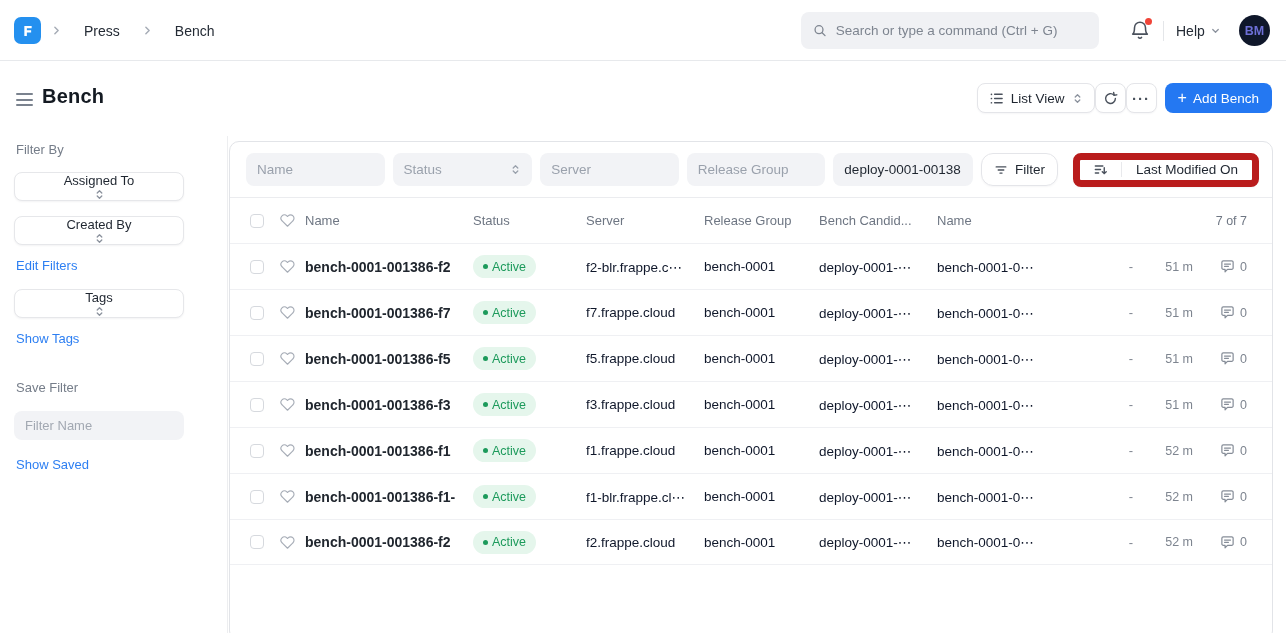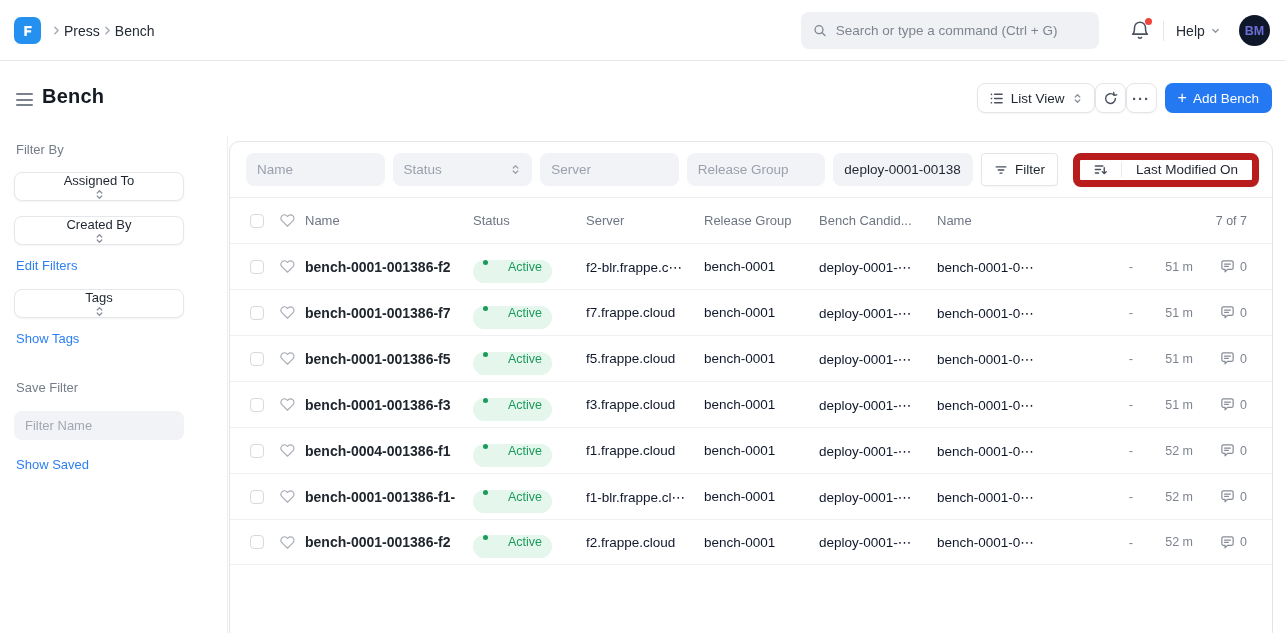--- a/index.html
+++ b/index.html
@@ -7,21 +7,21 @@
   body {
     font-family: "Liberation Sans", sans-serif;
     background:#fff; color:#1F2630; position:relative; overflow:hidden;
     -webkit-font-smoothing:antialiased;
   }
   svg { display:block; }
 
   
   .topbar { position:absolute; top:0; left:0; right:0; height:61px; border-bottom:1px solid #E7E9EC; background:#fff; }
   .logo { position:absolute; left:14px; top:17px; width:27px; height:27px; background:#2490EF; border-radius:7px; display:flex; align-items:center; justify-content:center; }
-  .crumb { position:absolute; left:50px; top:0; height:61px; display:flex; align-items:center; gap:1px; font-size:14px; color:#242B35; }
+  .crumb { position:absolute; left:50px; top:0; height:61px; display:flex; align-items:center; gap:21px; font-size:14px; color:#242B35; }
   .crumb .chev { color:#A6ACB6; }
   .search { position:absolute; left:801px; top:12px; width:298px; height:37px; background:#F0F1F4; border-radius:8px; display:flex; align-items:center; gap:9px; padding:0 12px; }
   .search input { border:none; outline:none; background:transparent; font-family:inherit; font-size:13.5px; color:#3A414B; width:100%; }
   .search input::placeholder { color:#7E8590; }
   .bell { position:absolute; left:1129px; top:19px; width:24px; height:24px; color:#4A515C; }
   .bell .dot { position:absolute; right:1px; top:-1px; width:7px; height:7px; border-radius:50%; background:#F04438; }
   .tb-divider { position:absolute; left:1163px; top:21px; width:1px; height:20px; background:#E4E6E9; }
   .help { position:absolute; left:1176px; top:0; height:61px; display:flex; align-items:center; gap:5px; font-size:14px; color:#242B35; cursor:pointer; }
   .avatar { position:absolute; left:1239px; top:15px; width:31px; height:31px; border-radius:50%; background:#0f172a; color:#6D6FD6; font-size:12.5px; font-weight:700; display:flex; align-items:center; justify-content:center; }
 
@@ -49,34 +49,34 @@
 
   
   .list-card { position:absolute; left:229px; top:141px; width:1044px; height:500px; background:#fff; border:1px solid #E2E4E8; border-radius:10px; overflow:hidden; }
   .filter-bar { display:flex; align-items:center; height:55px; padding:0 13px 0 16px; }
   .pill { height:33px; background:#F2F3F6; border-radius:8px; display:flex; align-items:center; padding:0 11px; margin-right:8px; font-size:13.5px; }
   .pill input { border:none; outline:none; background:transparent; width:100%; font-family:inherit; font-size:13.5px; color:#1F2630; }
   .pill input::placeholder { color:#9AA1AC; }
   .pill.select { justify-content:space-between; color:#9AA1AC; cursor:pointer; }
   .w141 { width:141px; } .w142 { width:142px; }
   .filter-right { margin-left:auto; display:flex; align-items:center; }
-  .filter-btn { height:33px; display:flex; align-items:center; gap:7px; background:#fff; border:1px solid #E4E5E9; border-radius:4px; padding:0 12px; font-size:13.5px; color:#1F2630; box-shadow:0 1px 2px rgba(16,24,40,.04); cursor:pointer; }
+  .filter-btn { height:33px; display:flex; align-items:center; gap:7px; background:#fff; border:1px solid #E4E5E9; border-radius:12px; padding:0 12px; font-size:13.5px; color:#1F2630; box-shadow:0 1px 2px rgba(16,24,40,.04); cursor:pointer; }
   .sort-group { margin-left:15px; height:34px; display:flex; align-items:center; background:#fff; border:7px solid #b91c1c; border-radius:8px; box-shadow:0 1px 2px rgba(16,24,40,.04); overflow:hidden; }
   .sort-icon-seg { width:42px; display:flex; align-items:center; justify-content:center; border-right:1px solid #E8E9EC; cursor:pointer; }
   .sort-label { display:flex; align-items:center; padding:0 14px; font-size:13.5px; color:#1F2630; cursor:pointer; white-space:nowrap; }
 
   .lrow { display:grid; grid-template-columns:30px 25px 168px 113px 118px 115px 118px 130px 52px 24px 50px 54px; align-items:center; height:46px; padding:0 25px 0 20px; border-top:1px solid #EFF0F3; }
   .lrow.head { border-top:1px solid #EBECEF; }
   .lrow.last { border-bottom:1px solid #EFF0F3; }
   .hcell { font-size:13px; color:#6E7683; white-space:nowrap; overflow:hidden; }
   .hcount { grid-column:10 / span 3; text-align:right; font-size:12.5px; color:#6E7683; }
   .cb { width:14px; height:14px; border:1.5px solid #D6D9DE; border-radius:4px; background:#fff; display:inline-block; cursor:pointer; }
   .heart { color:#A7ADB7; cursor:pointer; }
   .c-name { font-size:14px; font-weight:700; color:#20262E; white-space:nowrap; overflow:hidden; cursor:pointer; }
-  .badge { display:inline-flex; gap:20px; height:23px; padding:0 10px; border-radius:999px; background:#E5F6EC; color:#1C9A5B; font-size:12.5px; }
+  .badge { display:inline-flex; align-items:center; gap:4px; height:23px; padding:0 10px; border-radius:999px; background:#E5F6EC; color:#1C9A5B; font-size:12.5px; }
   .badge i { width:5px; height:5px; border-radius:50%; background:currentColor; }
   .c-text { font-size:13.5px; color:#0f172a; white-space:nowrap; overflow:hidden; }
   .c-dash { text-align:center; font-size:13px; color:#7E8590; }
   .c-time { text-align:right; font-size:12.5px; color:#7E8590; white-space:nowrap; }
   .c-comments { display:flex; align-items:center; justify-content:flex-end; gap:5px; font-size:12.5px; color:#7E8590; }
 </style>
 </head>
 <body>
 
 <div class="topbar">
@@ -340,21 +340,21 @@
         </svg>
         <span>0</span>
       </span>
   </div>
 
   <div class="lrow">
     <span class="cb"></span>
     <svg class="heart" width="15" height="15" viewBox="0 0 24 24" fill="none" stroke="currentColor" stroke-width="1.8" stroke-linecap="round" stroke-linejoin="round">
         <path d="M20.8 4.6a5.5 5.5 0 00-7.8 0L12 5.6l-1-1a5.5 5.5 0 00-7.8 7.8l1 1L12 21.2l7.8-7.8 1-1a5.5 5.5 0 000-7.8z"></path>
       </svg>
-    <span class="c-name">bench-0004-001386-f1</span>
+    <span class="c-name">bench-0001-001386-f1</span>
     <span><span class="badge">
           <i></i>
           <span>Active</span>
         </span></span>
     <span class="c-text">f1.frappe.cloud</span>
     <span class="c-text">bench-0001</span>
     <span class="c-text">deploy-0001-⋯</span>
     <span class="c-text">bench-0001-0⋯</span>
     <span></span>
     <span class="c-dash">-</span>

